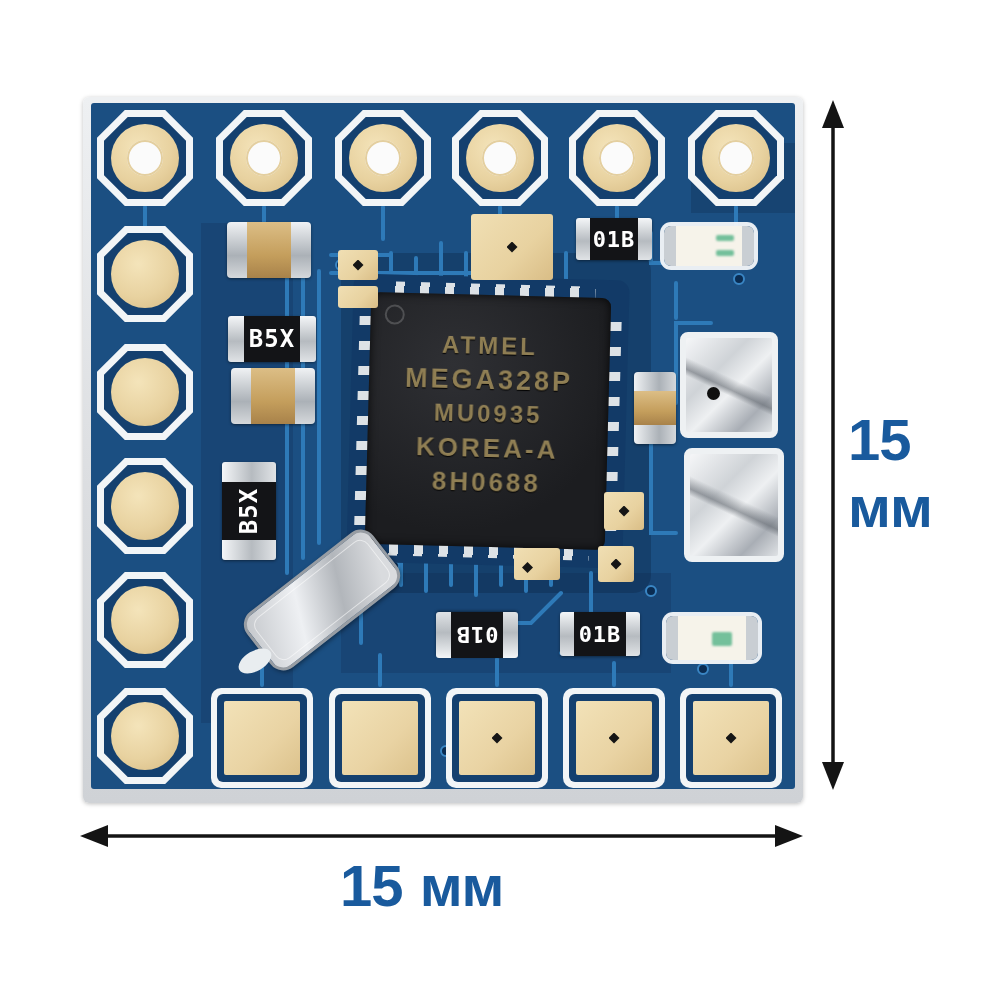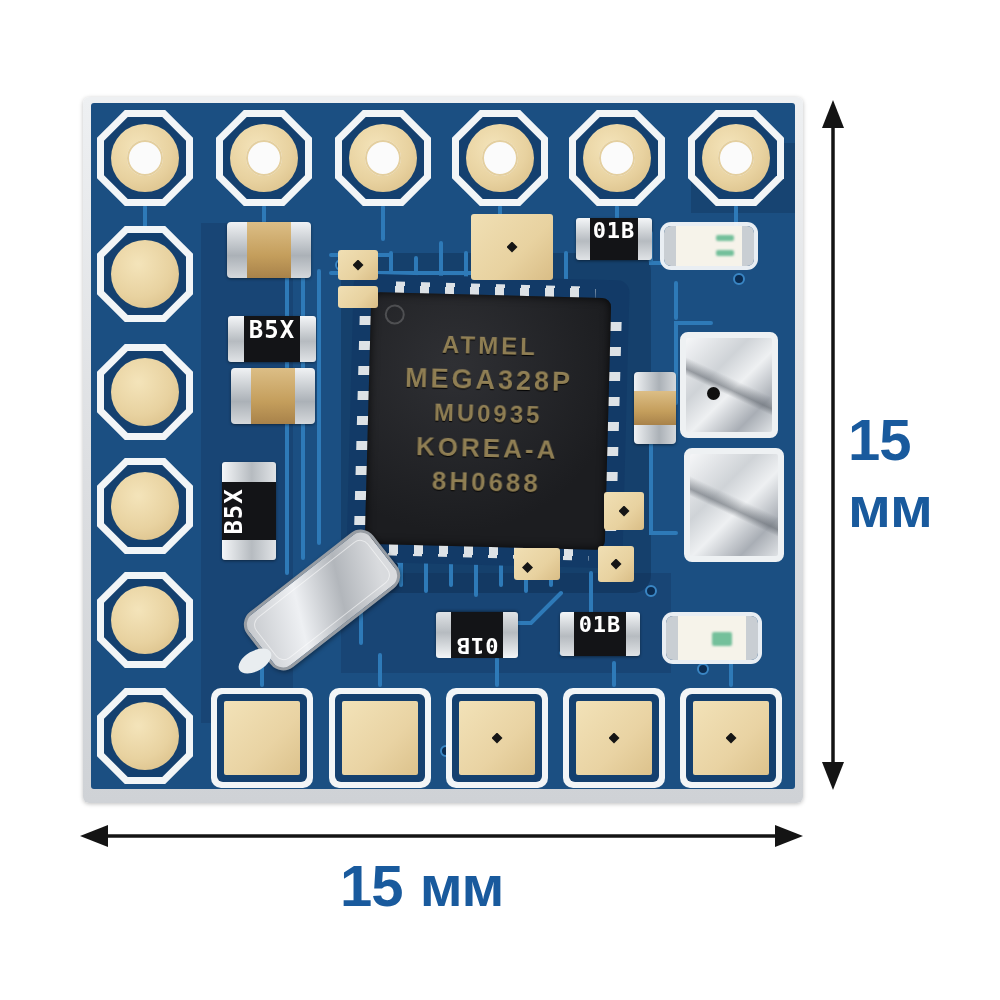--- a/index.html
+++ b/index.html
@@ -46,21 +46,21 @@
              box-shadow:inset 0 0 10px rgba(0,0,0,.8);padding-top:34px;box-sizing:border-box;}
   .chip-line{color:rgba(168,148,98,.85);font-weight:bold;letter-spacing:3px;
              text-shadow:0 1px 1px #000;filter:blur(.4px);line-height:34px;}
   .cl1{font-size:24px;}.cl2{font-size:27px;}.cl3{font-size:24px;}.cl4{font-size:26px;}.cl5{font-size:26px;}
   .pin1{position:absolute;left:14px;top:12px;width:16px;height:16px;border-radius:50%;
         border:2px solid rgba(200,200,200,.25);}
   
   .res{position:absolute;display:flex;border-radius:3px;overflow:hidden;
        box-shadow:0 1px 3px rgba(0,0,0,.45);}
   .rend{flex:0 0 18%;background:linear-gradient(180deg,#f4f6f8,#b6bbc0 55%,#e0e3e6);}
-  .rbody{flex:1;background:#131417;color:#fff;display:flex;justify-content:center;
+  .rbody{flex:1;background:#131417;color:#fff;display:flex;align-items:center;justify-content:center;
          font-family:"DejaVu Sans Mono",monospace;font-weight:bold;font-size:24px;letter-spacing:1px;}
   .resv{flex-direction:column;}
   .resv .rend{flex:0 0 20%;background:linear-gradient(90deg,#f4f6f8,#b6bbc0 55%,#e0e3e6);}
   .resv .rbody span{transform:rotate(-90deg);display:block;}
   .r180{transform:rotate(180deg);}
   .cap3{position:absolute;display:flex;border-radius:4px;overflow:hidden;
         box-shadow:0 1px 3px rgba(0,0,0,.45);}
   .cend{flex:0 0 24%;background:linear-gradient(180deg,#f0f2f4,#abb1b7 60%,#d5d8db);}
   .cmid{flex:1;background:linear-gradient(180deg,#dcbe86 0%,#c49e5c 60%,#a8824a 100%);}
   .capv{flex-direction:column;}

